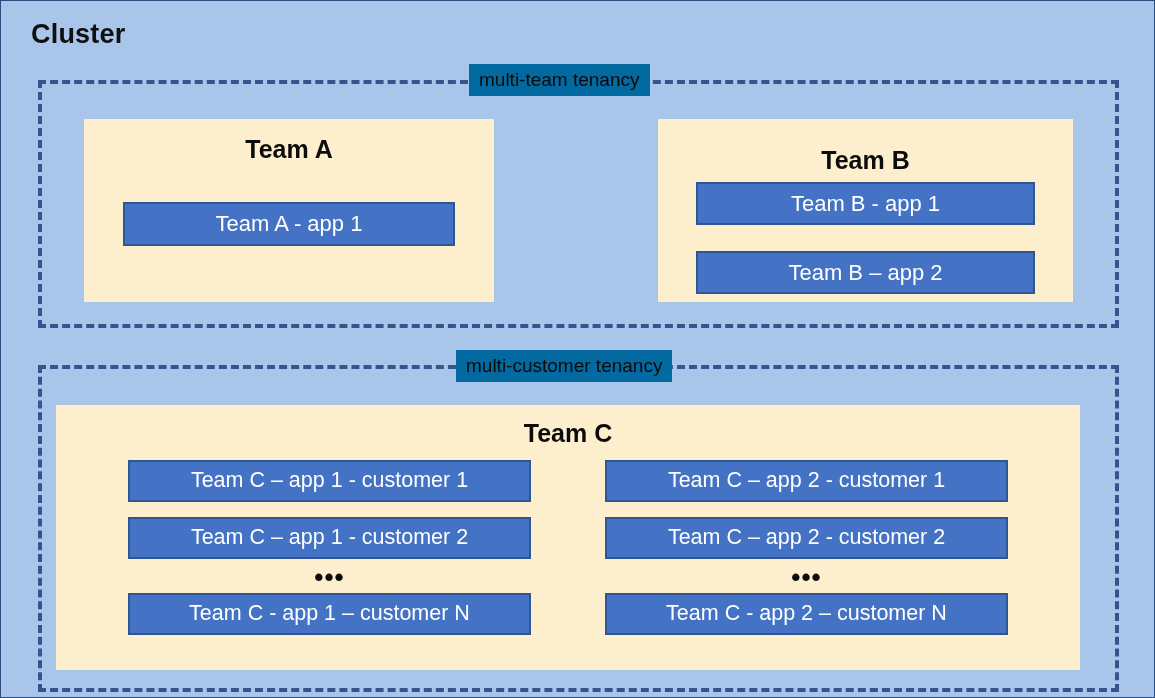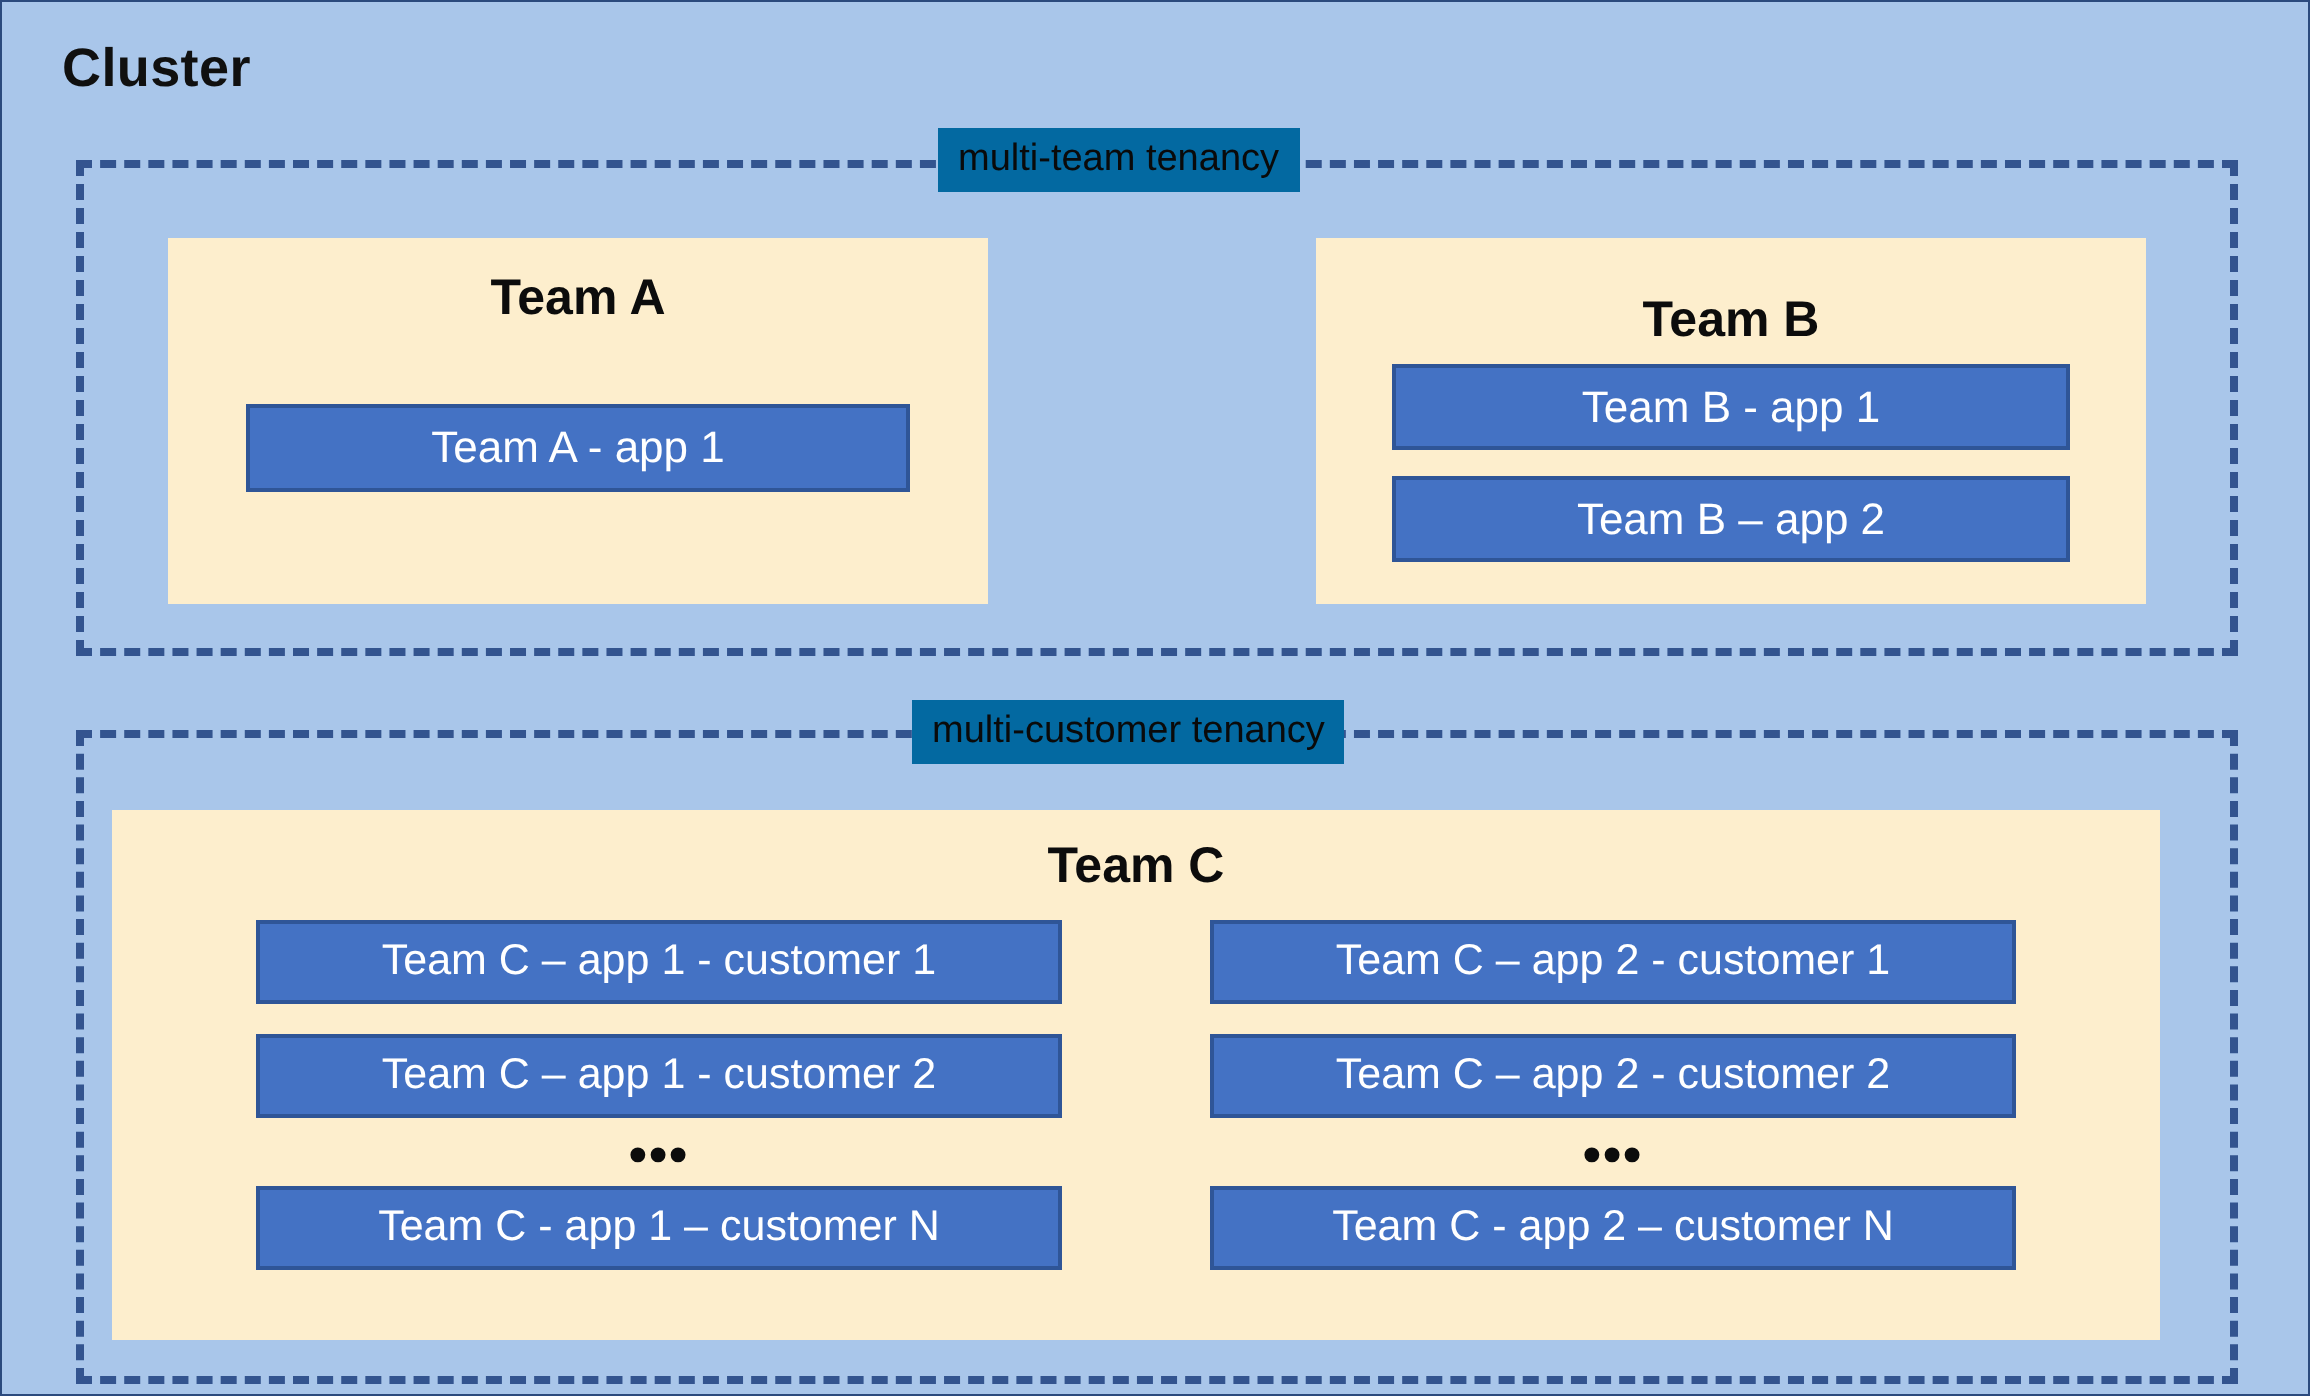--- a/index.html
+++ b/index.html
@@ -138,21 +138,21 @@
   #team-a-apps .app-box { height: 44px; }
 
   
   #team-b-apps {
     position: absolute;
     left: 38px;
     top: 63px;
     width: 339px;
   }
   #team-b-apps .app-box { height: 43px; }
-  #team-b-apps .app-box + .app-box { margin-top: 13px; }
+  #team-b-apps .app-box + .app-box { margin-top: 26px; }
 
   
   .team-c-columns {
     position: absolute;
     left: 0;
     top: 55px;
     width: 100%;
     display: flex;
     justify-content: center;
     gap: 74px;

